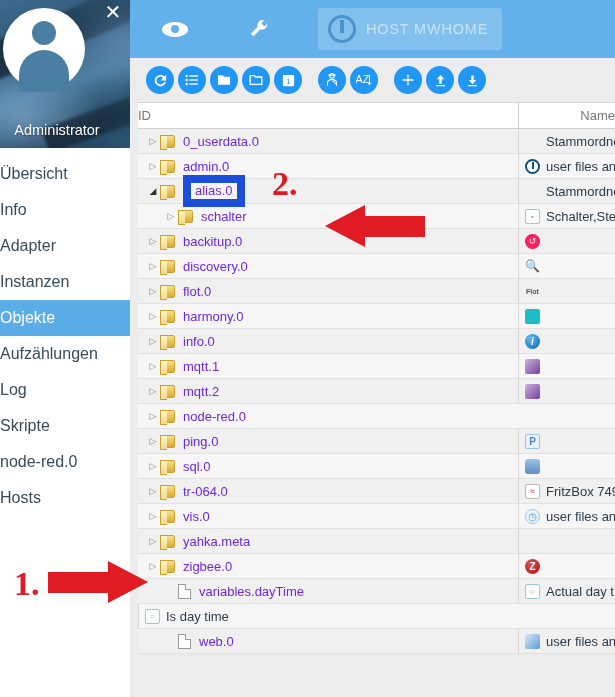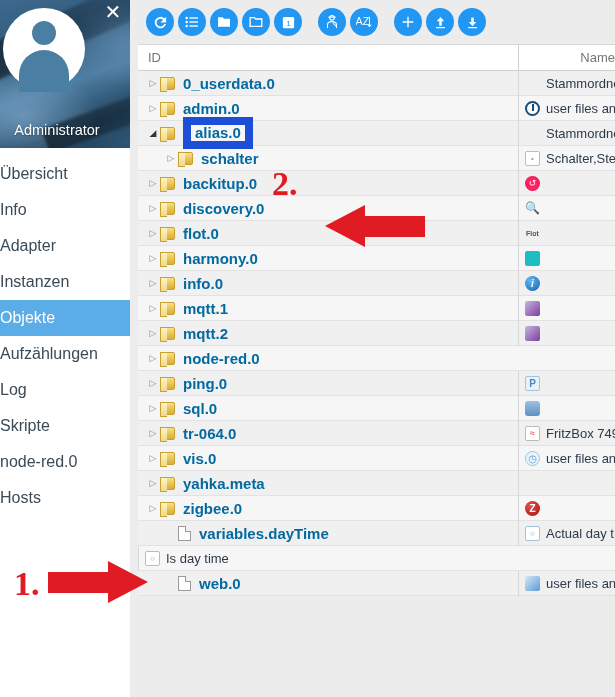--- a/index.html
+++ b/index.html
@@ -150,21 +150,21 @@
     background: #ffffff;
     border-top: 1px solid #d8d8d8;
   }
   .thead {
     display: flex; height: 26px; align-items: center;
     background: #ffffff; border-bottom: 1px solid #d0d0d0;
   }
   .th {
     font-size: 13px; color: #777777;
   }
-  .th.id { width: 380px; padding-left: 10px; }
+  .th.id { width: 380px; }
   .th.name { flex: 1; padding-left: 10px; border-left: 1px solid #d0d0d0; height: 26px; line-height: 26px; text-align: right;}
   .trow {
     display: flex; height: 25px; align-items: center;
     border-bottom: 1px solid #e2e2e2;
     background: #f0f0f0;
   }
   .trow.alt { background: #f6f6f6; }
   .cell-id {
     width: 380px; display: flex; align-items: center;
     height: 25px; padding-left: 8px;
@@ -199,21 +199,21 @@
     width: 13px; height: 15px; flex: none; margin-right: 8px;
     background: #ffffff; border: 1px solid #9a9a9a;
     position: relative;
   }
   .doc:after {
     content: ""; position: absolute; right: -1px; top: -1px;
     width: 5px; height: 5px; background: #f0f0f0;
     border-left: 1px solid #9a9a9a; border-bottom: 1px solid #9a9a9a;
   }
   .id-text {
-    font-size: 15px; color: #0369a1; font-weight: bold;
+    font-size: 13px; color: #6d28d9;
   }
   .id-text.boxed {
     border: 8px solid #1d4ed8; padding: 0px 4px; line-height: 16px;
     background: #f6f6f6;
   }
   .nm-icon {
     width: 15px; height: 15px; flex: none; margin-right: 6px;
     border-radius: 2px;
     display: flex; align-items: center; justify-content: center;
     font-size: 9px; color: #ffffff; overflow: hidden;
@@ -295,20 +295,36 @@
       <div class="nav-item"><span style="padding-left:10px">Aufzählungen</span></div>
       <div class="nav-item"><span style="padding-left:10px">Log</span></div>
       <div class="nav-item"><span style="padding-left:10px">Skripte</span></div>
       <div class="nav-item"><span style="padding-left:10px">node-red.0</span></div>
       <div class="nav-item"><span style="padding-left:10px">Hosts</span></div>
     </div>
   </div>
 
   <div class="main">
 
+    <div class="topbar">
+      <div class="tb-icon" style="margin-left:18px">
+        <div class="eye-outer">
+          <div class="eye-inner"></div>
+        </div>
+      </div>
+      <div class="tb-icon" style="margin-left:30px">
+        <svg width="22" height="22" viewBox="0 0 24 24" aria-hidden="true">
+          <path fill="#ffffff" d="M20.5 5.3a5.5 5.5 0 0 1-7 7L5.8 20 3 17.2l7.7-7.7a5.5 5.5 0 0 1 7-7l-3 3 1.6 2.5 2.6 1.4z"></path>
+        </svg>
+      </div>
+      <div class="host-btn">
+        <div class="host-logo"></div>
+        <div class="host-label">HOST MWHOME</div>
+      </div>
+    </div>
 
     <div class="icobar">
       <div class="ico">
         <svg width="17" height="17" viewBox="0 0 24 24">
             <path fill="#fff" d="M17.6 6.4A8 8 0 1 0 19.7 14h-2.6a5.5 5.5 0 1 1-1.3-5.8L12 12h8V4z"></path>
           </svg>
       </div>
       <div class="ico">
         <svg width="16" height="16" viewBox="0 0 24 24">
           <circle cx="4" cy="6" r="1.8" fill="#fff"></circle>

